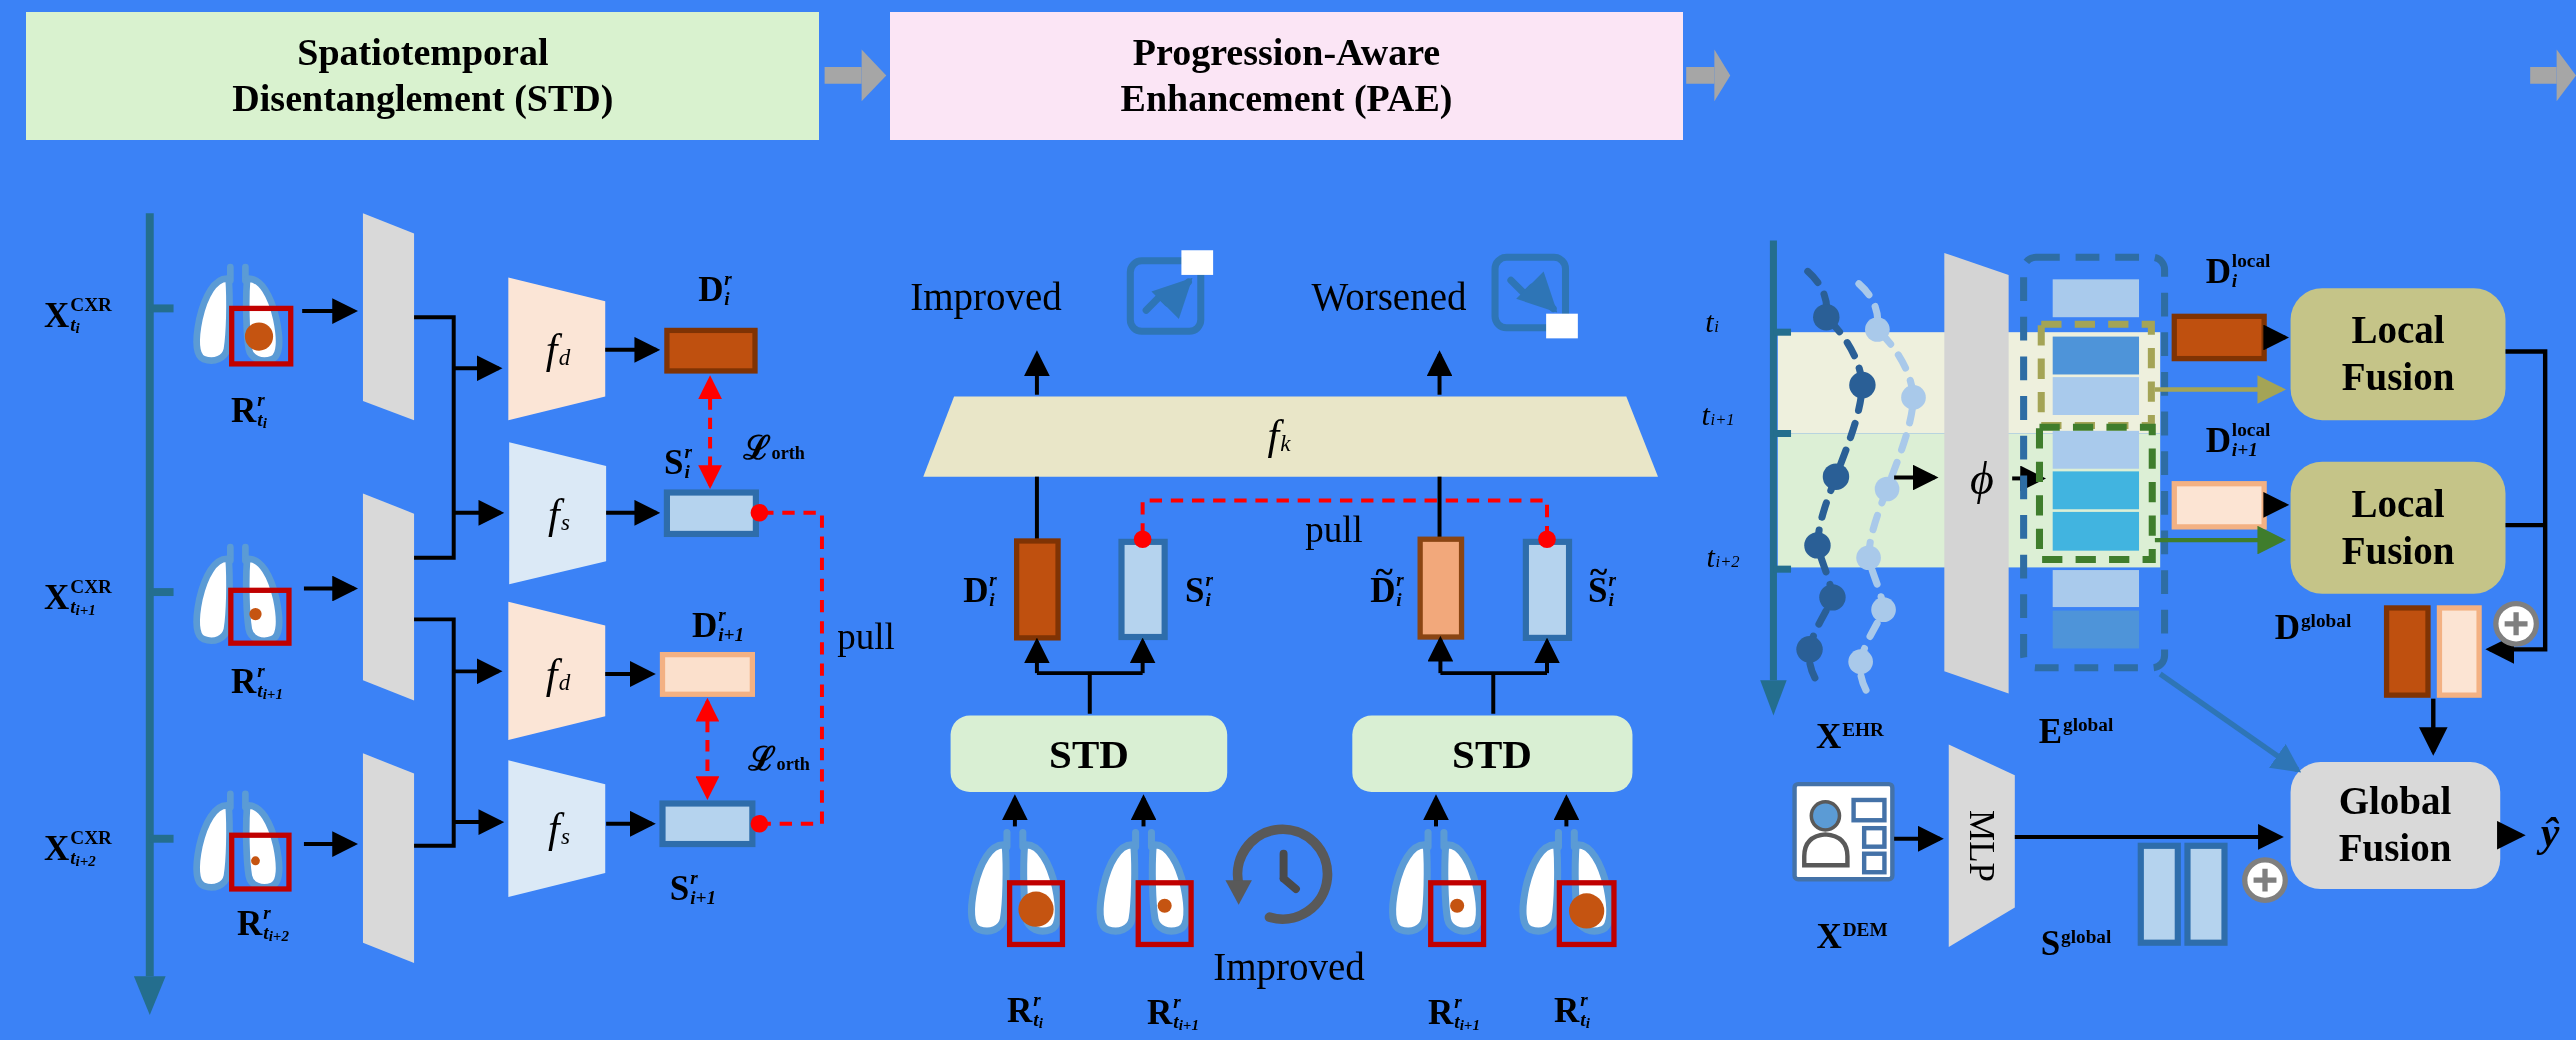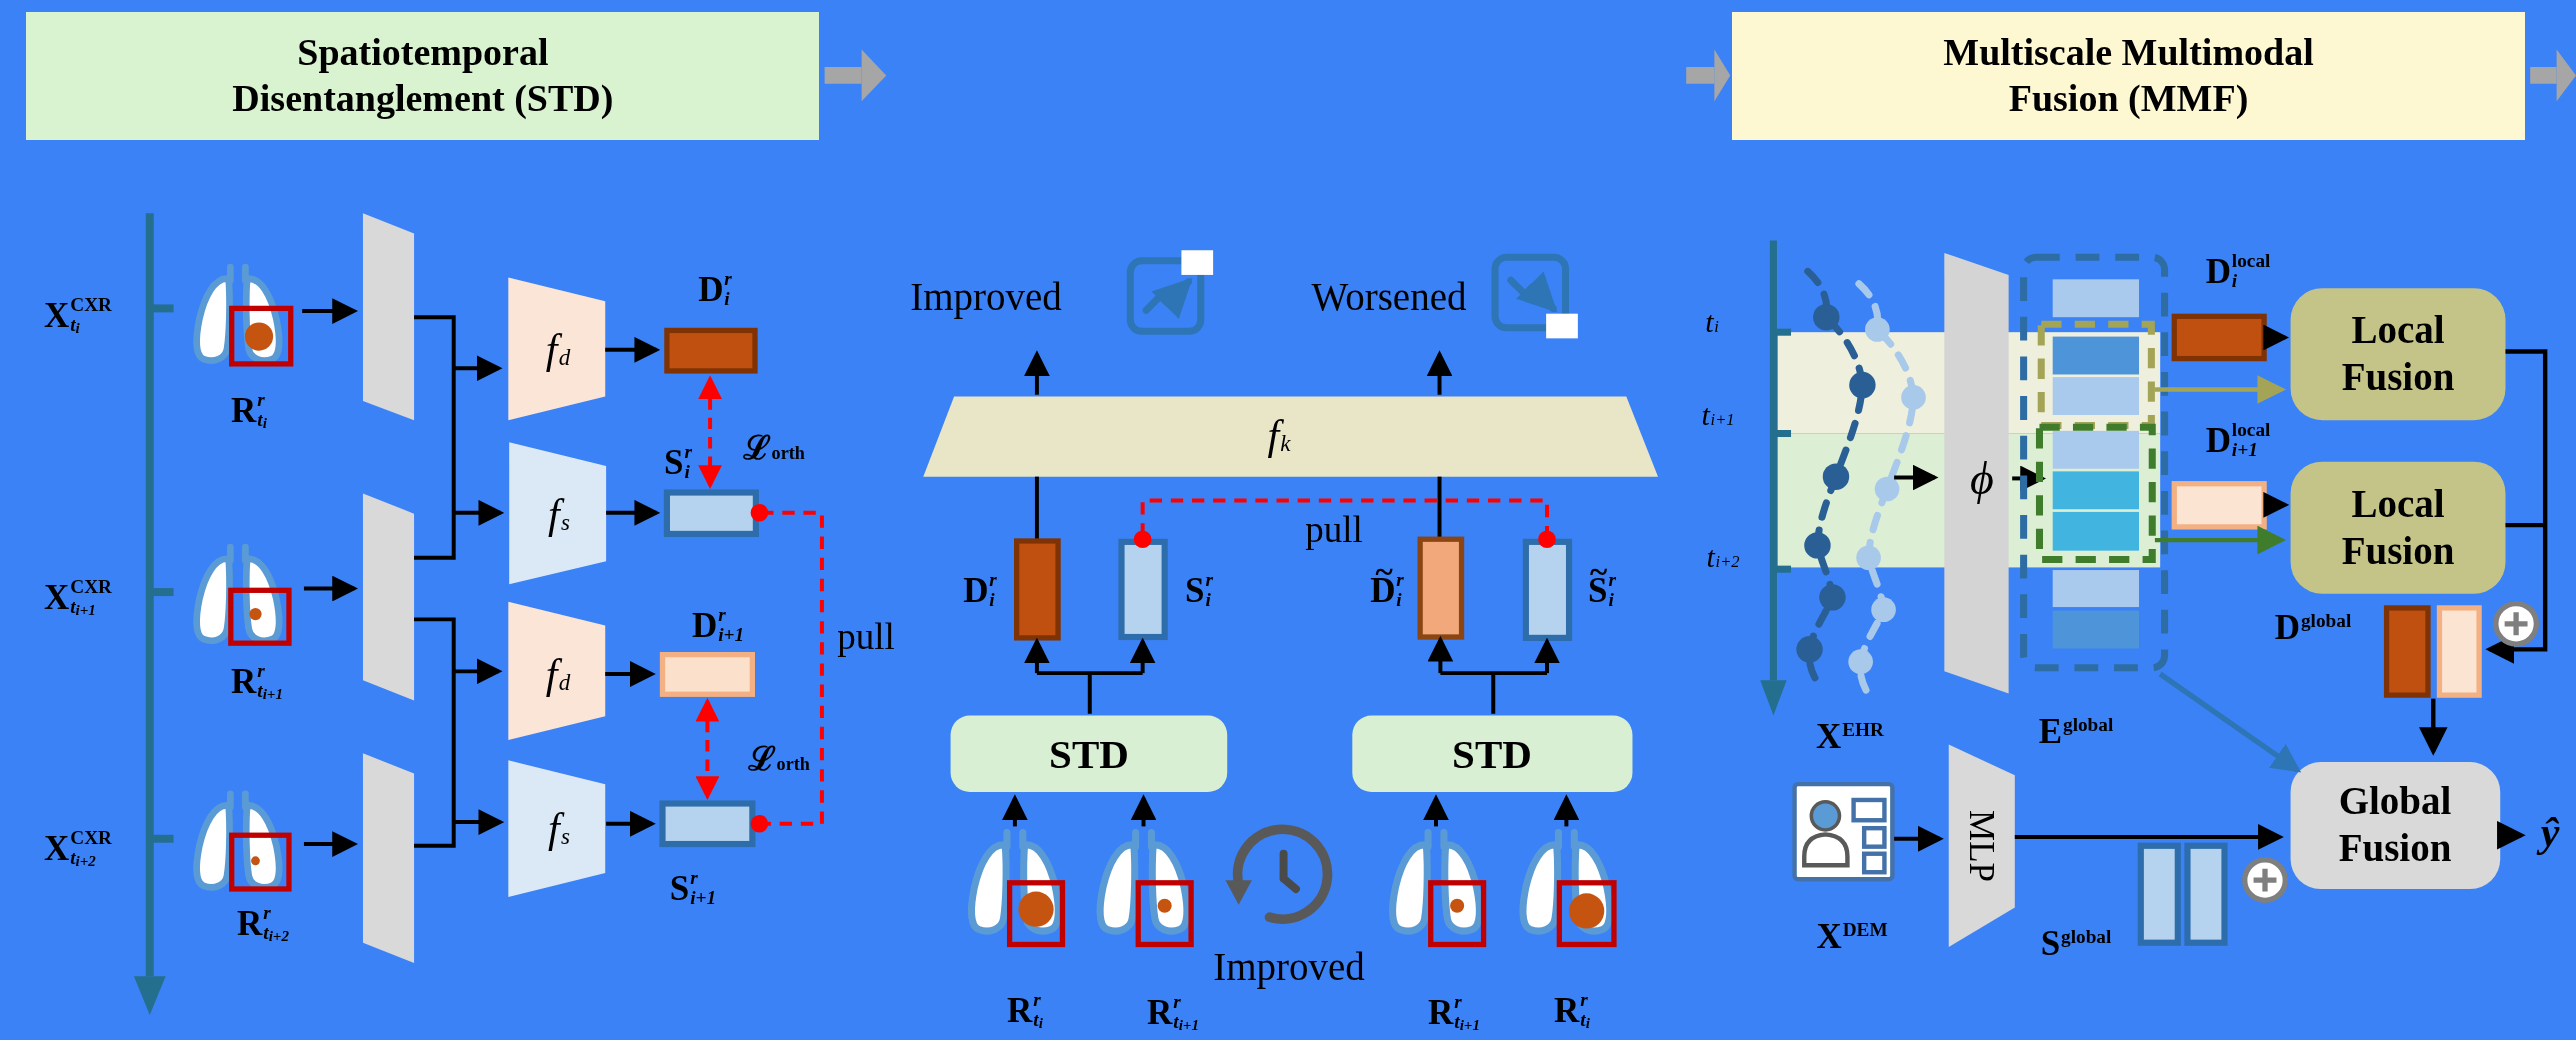--- a/index.html
+++ b/index.html
@@ -26,23 +26,23 @@
 </style>
 </head>
 <body>
 
 <div id="stage">
 
   <div class="hdr" style="left:26.4px;background:#d9f2cf;">
     <span class="pre">Spatiotemporal
 Disentanglement (STD)</span>
   </div>
-  <div class="hdr" style="left:1732px;background:#fdf8d2;">
-    <span class="pre">Multiscale Multimodal
-Fusion (MMF)</span>
+  <div class="hdr" style="left:890px;background:#fbe5f5;">
+    <span class="pre">Progression-Aware
+Enhancement (PAE)</span>
   </div>
 
   <svg id="art" width="2576" height="1052" viewBox="0 0 2924 1194">
     <defs>
       <marker id="mB" viewBox="0 0 10 10" refX="8.5" refY="5" markerWidth="6.5" markerHeight="6.5" orient="auto-start-reverse">
         <path d="M0,0 L10,5 L0,10 z" fill="#000"></path>
         </marker>
       <marker id="mR" viewBox="0 0 10 10" refX="8.5" refY="5" markerWidth="6" markerHeight="6" orient="auto-start-reverse">
         <path d="M0,0 L10,5 L0,10 z" fill="#ff0000"></path>
         </marker>

